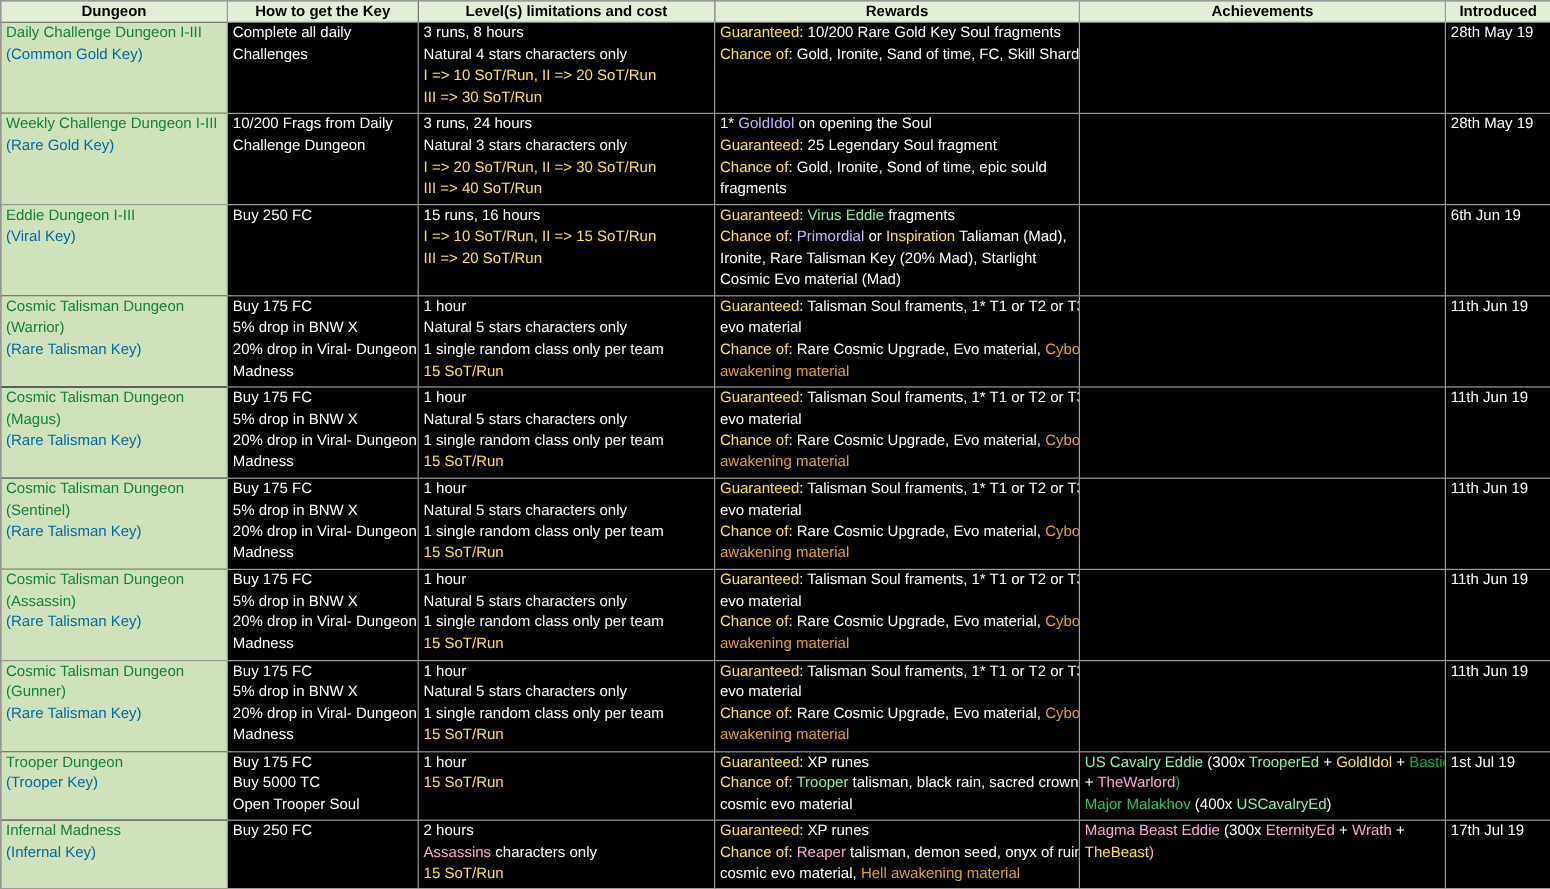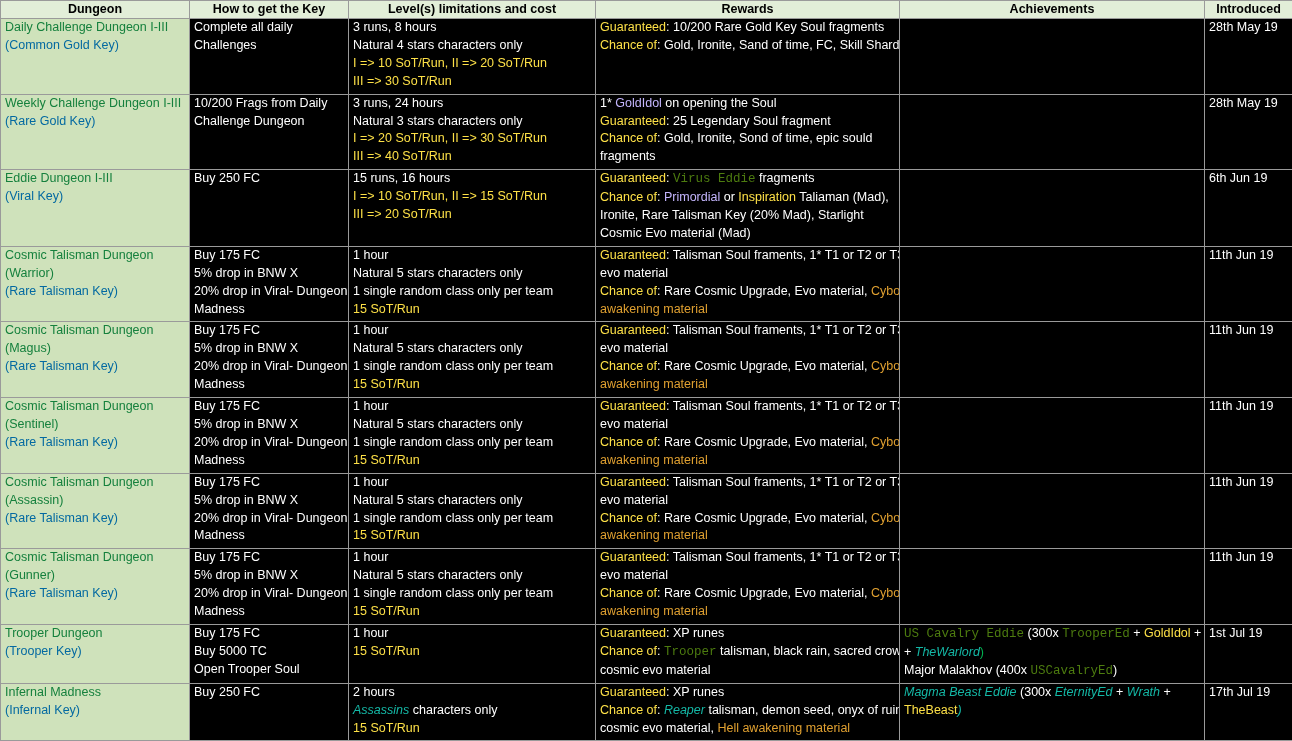--- a/index.html
+++ b/index.html
@@ -44,25 +44,25 @@
   td.col-dungeon {
     background: #cfe2bb;
     color: #111111;
   }
   .line { display: block; white-space: nowrap; }
 
   
   .c-orange  { color: #fde047; }
   .c-white   { color: #ffffff; }
   .c-yellow  { color: #c4b5fd; }
-  .c-red     { color: #4d7c0f; font-family: Liberation Mono, monospace; }
-  .c-darkred { color: #ffffff; }
+  .c-red     { color: #86efac; }
+  .c-darkred { color: #22c55e; }
   .c-teal    { color: #fde047; }
   .c-green   { color: #00b050; }
-  .c-magenta { color: #14b8a6; font-style: italic; }
+  .c-magenta { color: #f9a8d4; }
   .c-gold    { color: #e0a030; }
   .c-dark    { color: #15803d; }
   .c-key     { color: #0369a1; }
 </style>
 </head>
 <body>
 
 <table class="dungeon-table">
   <colgroup>
     <col style="width:189px">

